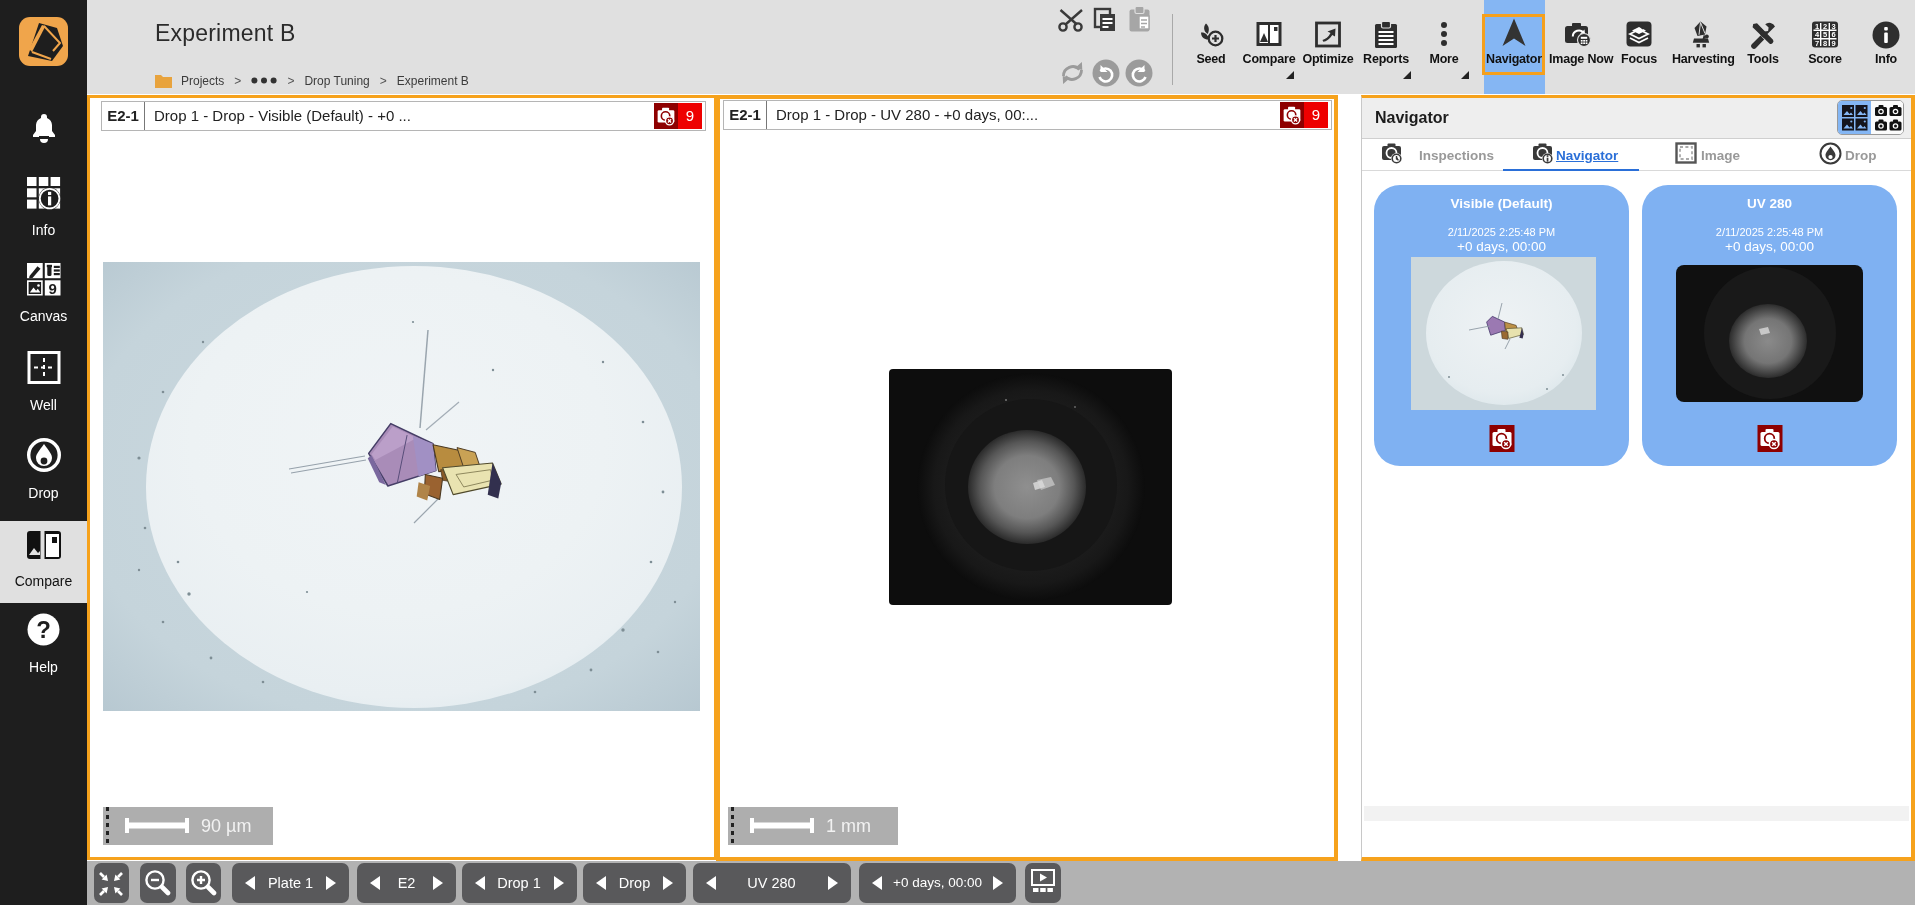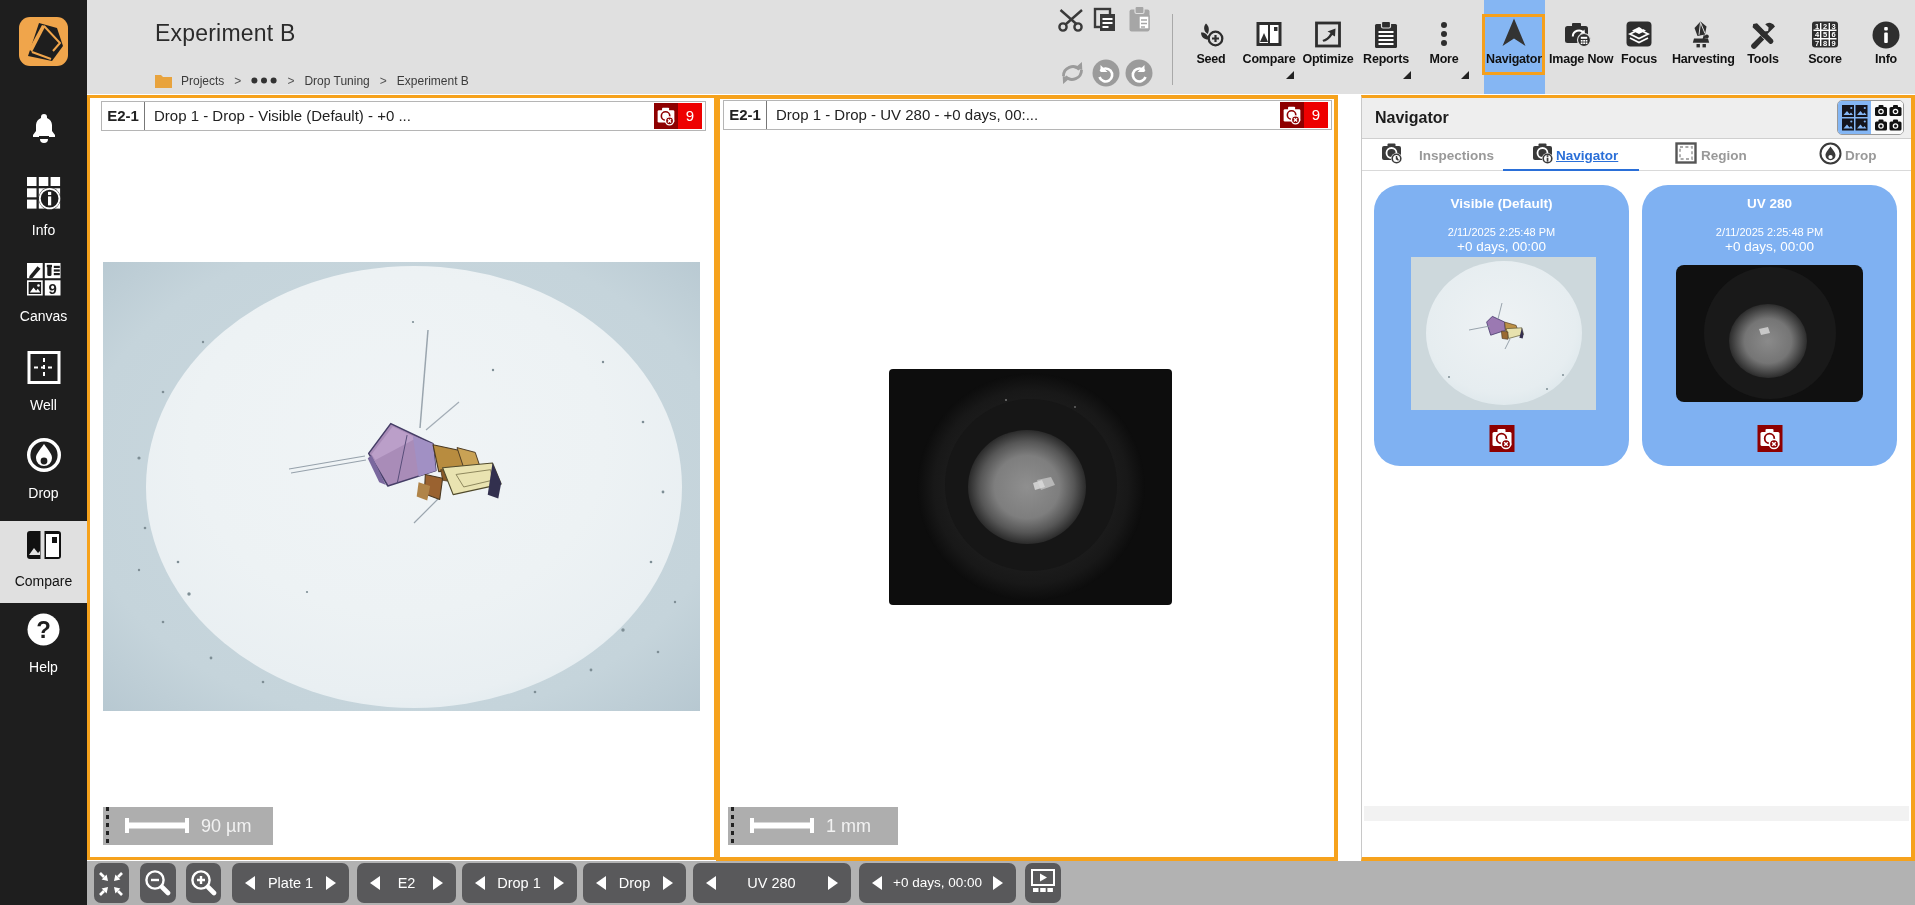--- a/index.html
+++ b/index.html
@@ -588,21 +588,21 @@
             <rect x="13.7" y="15.7" width="1.7" height="4" fill="#3a3a3a"></rect>
           </svg></span>
         <span class="nlbl" style="left:57px;text-decoration:underline;">Navigator</span>
         <div style="position:absolute;left:4px;right:-3px;bottom:-1px;height:2px;background:#2a6fd8;"></div>
       </div>
     <div class="ntab" style="left:274px;width:137px;">
         <span class="nicon" style="left:39px;"><svg width="22" height="22" viewBox="0 0 22 22">
             <rect x="1.5" y="1.5" width="19" height="19" fill="none" stroke="#555" stroke-width="2.4"></rect>
             <rect x="5" y="5" width="12" height="12" fill="none" stroke="#aaa" stroke-width="1.8" stroke-dasharray="3 2.4"></rect>
           </svg></span>
-        <span class="nlbl" style="left:65px;">Region</span>
+        <span class="nlbl" style="left:65px;">Image</span>
       </div>
     <div class="ntab" style="left:411px;width:138px;">
         <span class="nicon" style="left:46px;"><svg width="23" height="23" viewBox="0 0 23 23">
             <circle cx="11.5" cy="11.5" r="10" fill="none" stroke="#3a3a3a" stroke-width="2"></circle>
             <path fill="#3a3a3a" d="M11.5 4.5 c3 4.3 5 6.2 5 8.7 a5 5 0 0 1 -10 0 c0 -2.5 2 -4.4 5 -8.7 z"></path>
             <circle cx="11.5" cy="15" r="2.1" fill="#fff"></circle>
           </svg></span>
         <span class="nlbl" style="left:72px;">Drop</span>
       </div>
   </div>

